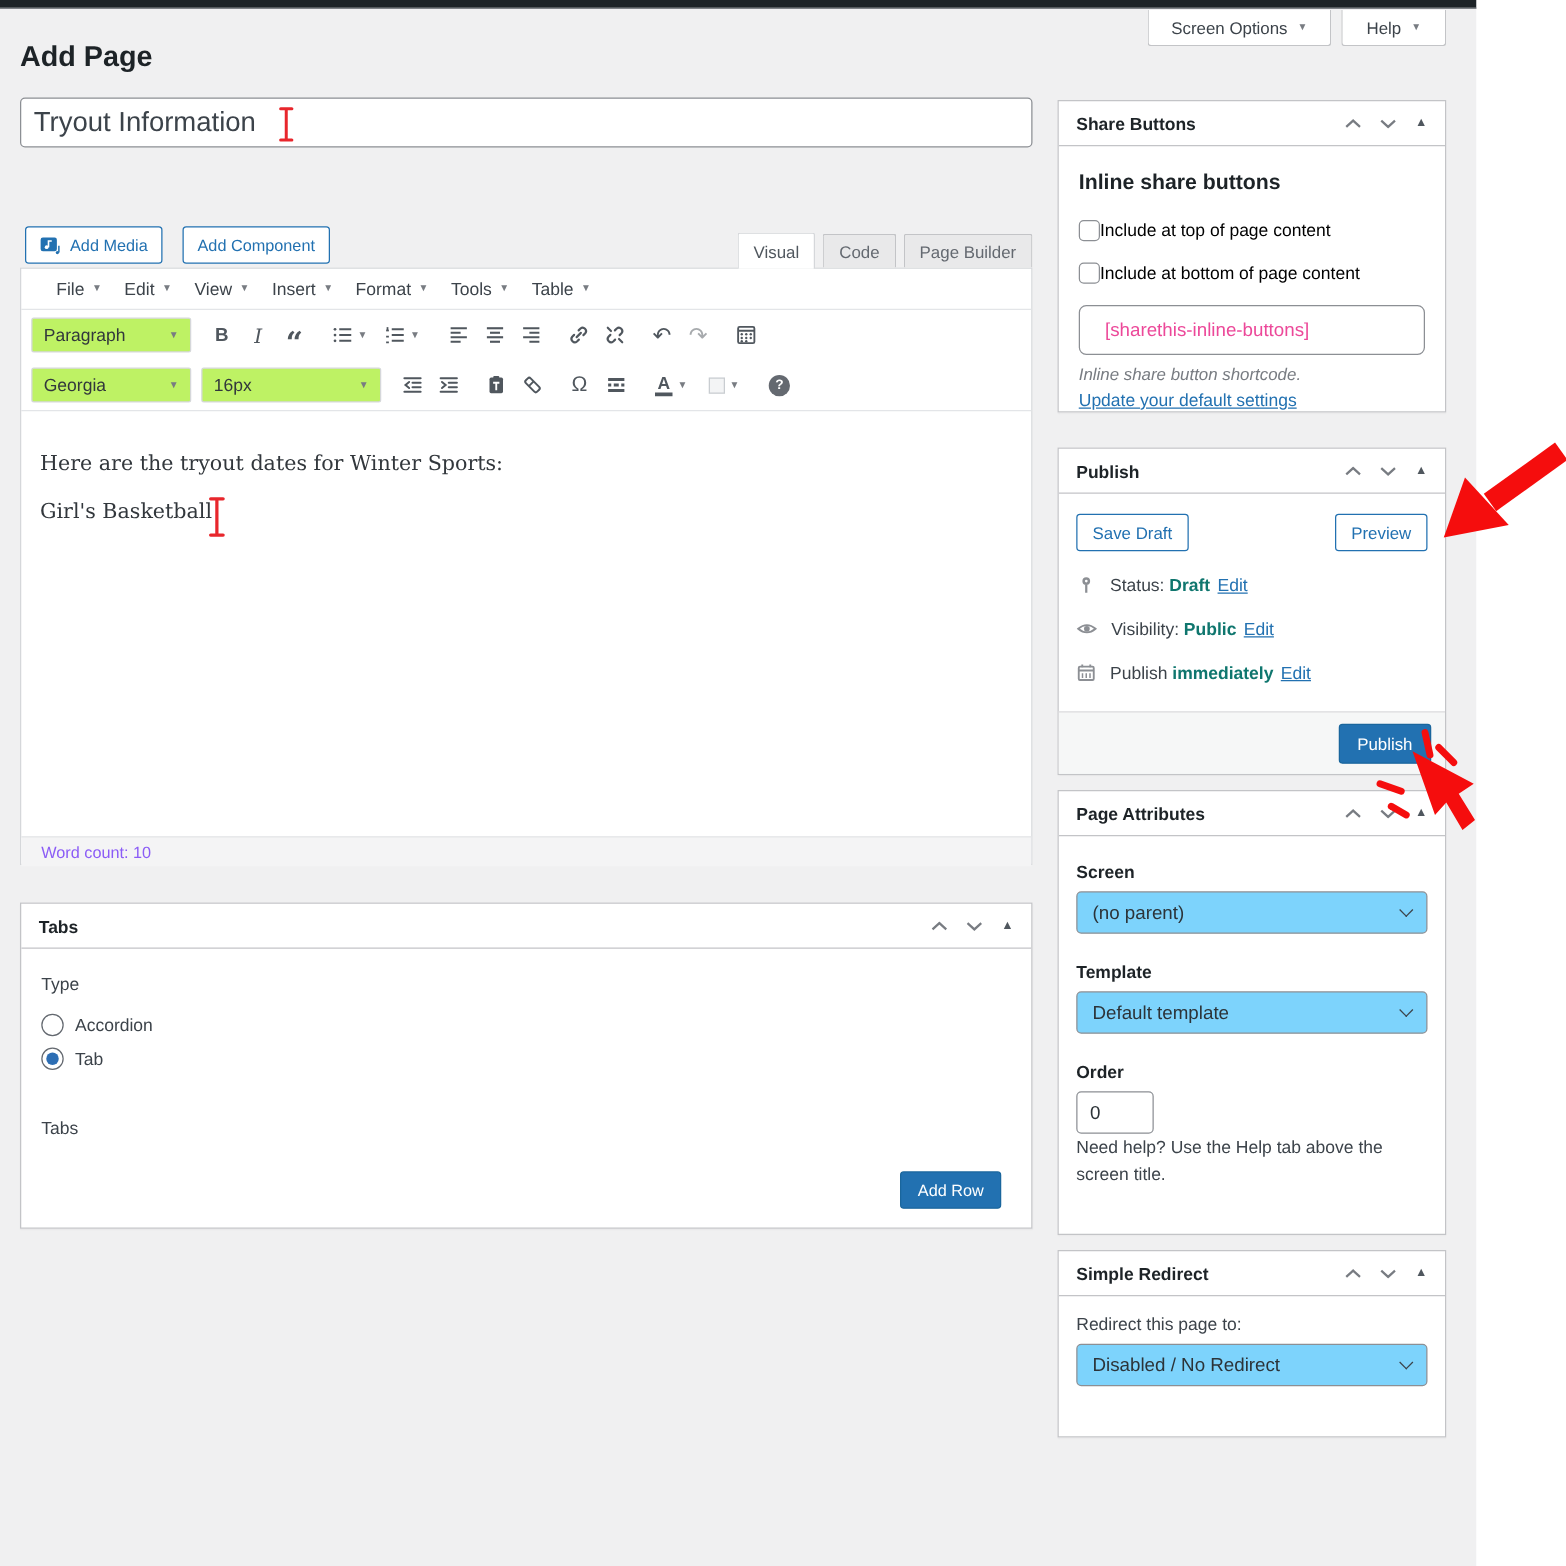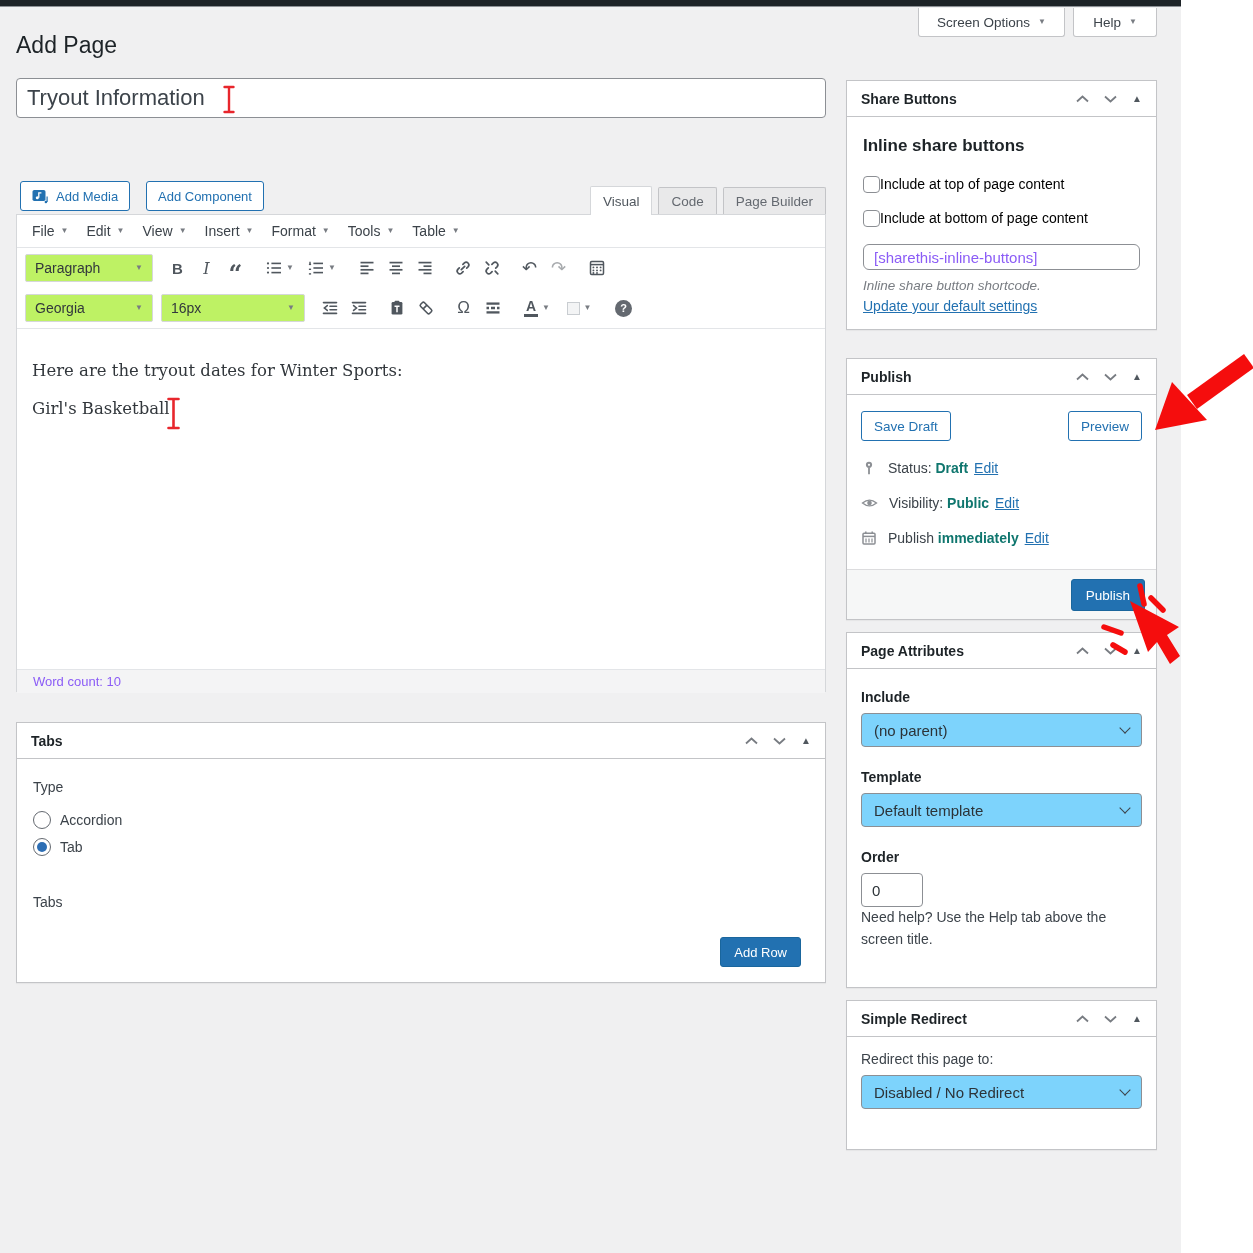--- a/index.html
+++ b/index.html
@@ -4,33 +4,33 @@
 <style>
 *{box-sizing:border-box;margin:0;padding:0}
 html,body{width:1253px;height:1253px}
 body{position:relative;background:#fff;font-family:"Liberation Sans",sans-serif;overflow:hidden;color:#3c434a}
 .admin-bg{position:absolute;left:0;top:0;width:1181px;height:1253px;background:#f0f0f1}
 .topbar{position:absolute;left:0;top:0;width:1181px;height:7px;background:#1d2327;border-bottom:1px solid #8d9196;z-index:4}
 .chrome-tab{position:absolute;top:8px;height:29px;background:#fff;border:1px solid #c3c4c7;border-top:none;border-radius:0 0 3px 3px;display:flex;align-items:center;justify-content:center;gap:8px;font-size:13.5px;color:#3c434a;cursor:pointer;z-index:3}
 #screen-options-tab{left:918px;width:147px}
 #help-tab{left:1073px;width:84px}
 .sm-caret{font-size:8px;color:#787c82;line-height:1}
-.page-title{position:absolute;left:16px;top:32px;font-size:23px;font-weight:400;color:#1d2327}
+.page-title{position:absolute;left:16px;top:32px;font-size:23px;font-weight:700;color:#1d2327}
 .title-input{position:absolute;left:16px;top:78px;width:810px;height:40px;border:1px solid #8c8f94;border-radius:4px;background:#fff;font-size:22px;color:#3c434a;padding:3px 10px;font-family:"Liberation Sans",sans-serif;outline:none}
 
 .editor-tools{position:absolute;left:16px;top:180px;width:810px;height:35px;z-index:2}
 .btn-outline{position:absolute;top:1px;height:30px;display:flex;align-items:center;gap:7px;padding:0 11px;background:#fff;border:1px solid #2271b1;border-radius:3px;color:#2271b1;font-size:13px;cursor:pointer}
 #add-media-btn{left:4px}
 #add-component-btn{left:130px}
 .mode-tabs{position:absolute;right:0;top:0;height:35px;display:flex;align-items:flex-end;gap:6px}
 .mode-tab{height:27px;margin-bottom:1px;display:flex;align-items:center;padding:0 12px;border:1px solid #c3c4c7;border-bottom:none;border-radius:2px 2px 0 0;background:#e9e9ea;color:#646970;font-size:13.5px;cursor:pointer}
 .mode-tab.active{height:29px;margin-bottom:0;background:#fff;color:#50575e;border-color:#d5d7da;z-index:3}
 
 .editor-box{position:absolute;left:16px;top:214px;width:810px;height:478px;background:#fff;border:1px solid #d5d7da;z-index:1}
-.menubar{height:33px;display:flex;align-items:center;padding:0 6px;border-bottom:1px solid #e3e5e8}
+.menubar{height:33px;display:flex;align-items:center;padding:0 19px;border-bottom:1px solid #e3e5e8}
 .menu-item{display:flex;align-items:center;gap:6px;padding:0 9px;font-size:14px;color:#3c434a;cursor:pointer;height:100%}
 .toolbars{border-bottom:1px solid #e3e5e8}
 .toolbar-row{height:40px;display:flex;align-items:center;padding:0 8px}
 .tb-select{height:28px;border:1px solid #d5d7da;border-radius:2px;background:#bef264;display:flex;align-items:center;justify-content:space-between;padding:0 9px;font-size:14px;color:#32373c;cursor:pointer;flex:none}
 .tb-btn{width:29px;height:26px;display:flex;align-items:center;justify-content:center;color:#50575e;cursor:pointer;border-radius:2px;flex:none}
 .tb-btn.wcaret{width:42px;gap:4px}
 .tb-gap{width:9px;flex:none}
 .glyph-b{font-weight:700;font-size:15px}
 .glyph-i{font-style:italic;font-family:"DejaVu Serif",serif;font-size:16px}
 .glyph-q{font-family:"DejaVu Serif",serif;font-weight:700;font-size:24px;line-height:0;margin-top:12px}
@@ -63,21 +63,21 @@
 .tabs-sub-label{margin-top:38px}
 .btn-primary{background:#2271b1;color:#fff;border-radius:3px;display:flex;align-items:center;justify-content:center;cursor:pointer;border:1px solid #1a669d}
 #add-row-btn{position:absolute;right:24px;bottom:16px;height:30px;padding:0 13px;font-size:13px}
 
 .side-box{left:846px;width:311px}
 #share-box{top:80px;height:250px}
 .share-body{padding:0 16px 14px}
 .share-heading{font-size:17px;font-weight:700;color:#1d2327;margin:19px 0 20px}
 .check-row{display:flex;align-items:flex-start;margin-bottom:17px;font-size:14px;color:#000000;cursor:pointer}
 .checkbox{width:17px;height:17px;border:1.5px solid #8c8f94;border-radius:4px;background:#fff;flex:none}
-.shortcode-input{width:100%;height:26px;border:1px solid #8c8f94;border-radius:6px;padding:0 10px;font-size:15px;color:#8b5cf6;font-family:"Liberation Sans",sans-serif;outline:none}
+.shortcode-input{width:100%;height:40px;border:1px solid #8c8f94;border-radius:6px;padding:0 20px;font-size:15px;color:#ec4899;font-family:"Liberation Sans",sans-serif;outline:none}
 .hint{font-style:italic;color:#787c82;font-size:13.5px;margin-top:8px}
 .blue-link{color:#2271b1;text-decoration:underline;font-size:14px;margin-top:5px;display:inline-block;cursor:pointer}
 #publish-box{top:358px;height:262px}
 .pub-body{position:relative;padding:16px 14px 0;height:226px}
 .pub-buttons{display:flex;justify-content:space-between;margin-bottom:19px}
 .btn-secondary{height:30px;padding:0 12px;border:1px solid #2271b1;border-radius:3px;background:#fff;color:#2271b1;font-size:13.5px;display:flex;align-items:center;cursor:pointer}
 .pub-row{display:flex;align-items:center;gap:11px;font-size:14px;color:#3c434a;margin-bottom:19px}
 .pub-row b{color:#0f766e}
 .edit-link{color:#2271b1;text-decoration:underline;cursor:pointer;margin-left:2px}
 .pub-footer{position:absolute;left:-1px;right:-1px;bottom:0;height:52px;background:#f6f7f7;border-top:1px solid #dcdcde}
@@ -531,21 +531,21 @@
         </span>
       <span class="order-btn">
           <svg width="13" height="8" viewBox="0 0 13 8" fill="none" stroke="#787c82" stroke-width="1.8">
             <path d="M1 1.5 L6.5 6.5 L12 1.5"></path>
           </svg>
         </span>
       <span class="toggle-btn">▲</span>
     </span>
   </div>
   <div class="attrs-body">
-    <div class="attr-label">Include</div>
+    <div class="attr-label">Screen</div>
     <div class="fake-select">
       <span>(no parent)</span>
       <span class="chev"></span>
     </div>
     <div class="attr-label">Template</div>
     <div class="fake-select">
       <span>Default template</span>
       <span class="chev"></span>
     </div>
     <div class="attr-label">Order</div>

